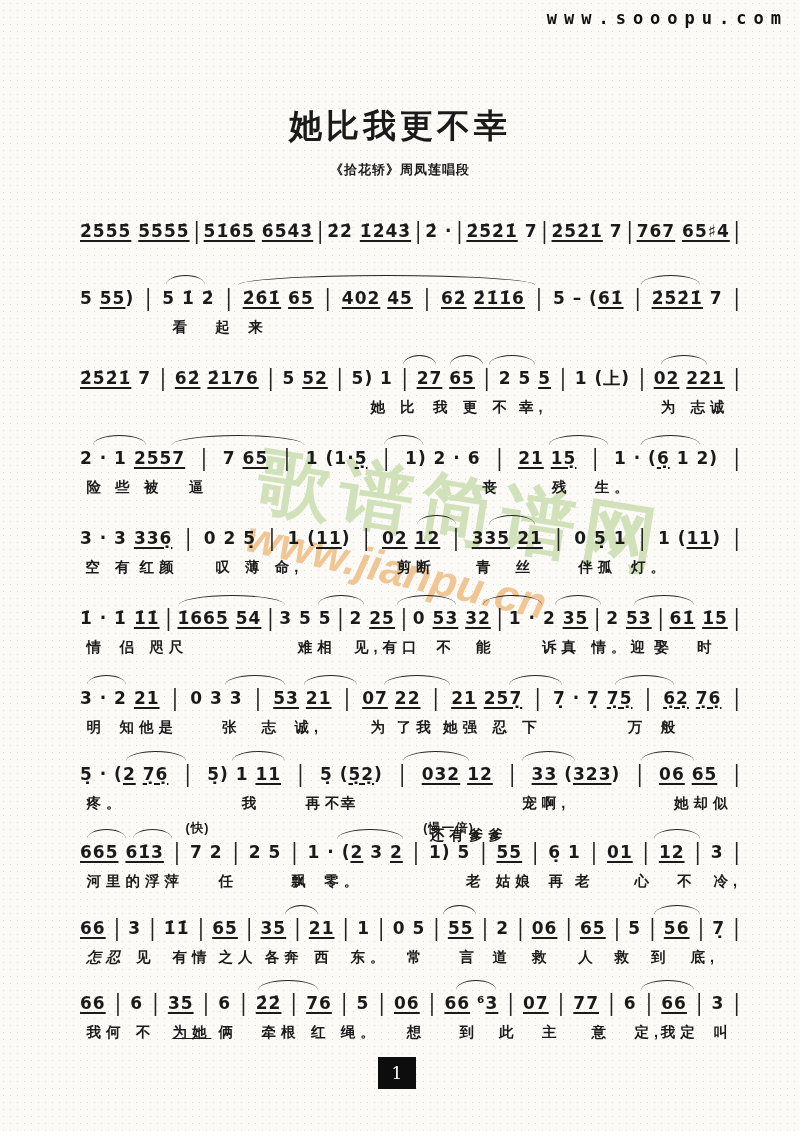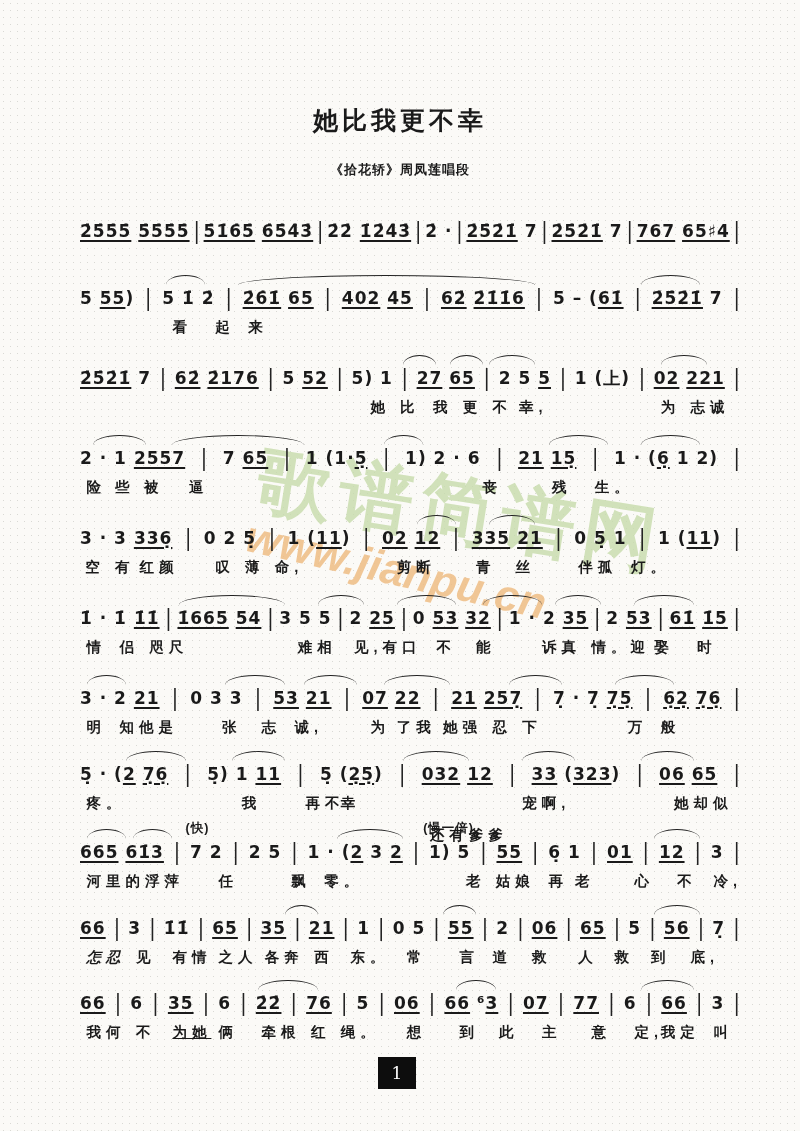--- a/index.html
+++ b/index.html
@@ -11,21 +11,21 @@
     font-family:"Liberation Sans",sans-serif;color:#1a1a1a;overflow:hidden;
   }
   .site{
     position:absolute;top:8px;right:12px;
     font-family:"DejaVu Sans Mono",monospace;font-weight:bold;
     font-size:17px;letter-spacing:7px;color:#111;
   }
   .title{
     position:absolute;top:104px;left:0;width:100%;text-align:center;
     font-family:"DejaVu Serif","Liberation Serif",serif;
-    font-size:25px;font-weight:bold;letter-spacing:4px;
+    font-size:33px;font-weight:bold;letter-spacing:4px;
   }
   .subtitle{
     position:absolute;top:161px;left:0;width:100%;text-align:center;
     font-size:13px;letter-spacing:1px;font-weight:600;
   }
   .wm-cn{
     position:absolute;left:256px;top:462px;z-index:0;
     font-size:74px;font-weight:bold;letter-spacing:8px;white-space:nowrap;
     transform:rotate(9deg);opacity:0.8;
   }
@@ -56,20 +56,21 @@
   .pageno{
     position:absolute;left:378px;top:1057px;width:38px;height:32px;z-index:2;
     background:#0d0d0d;color:#fff;text-align:center;line-height:32px;
     font-size:17px;font-family:"DejaVu Serif",serif;
   }
 </style>
 </head>
 <body>
 
 <div class="page">
+  <div class="site">www.sooopu.com</div>
   <div class="title">她比我更不幸</div>
   <div class="subtitle">《拾花轿》周凤莲唱段</div>
 
   <div class="wm-cn" style="color: rgb(199, 220, 171);">歌谱简谱网</div>
   <div class="wm-url" style="color: rgb(239, 189, 133);">www.jianpu.cn</div>
 
   <div class="score">
       <div class="system" style="top: 205px;">
         <div class="notes">
           <span class="tok"><span class="ul">2̇5̇5̇5̇</span> <span class="ul">5̇5̇5̇5̇</span></span>
@@ -293,21 +294,21 @@
         <div class="arc" style="left: 7%; width: 9%;"></div>
         <div class="arc" style="left: 23%; width: 8%;"></div>
         <div class="arc" style="left: 49%; width: 10%;"></div>
         <div class="arc" style="left: 67%; width: 8%;"></div>
         <div class="arc" style="left: 85%; width: 8%;"></div>
         <div class="notes">
           <span class="tok">5̣ · (<span class="ul">2</span> <span class="ul">7̣6̣</span></span>
           <span class="bar">|</span>
           <span class="tok">5̣) 1 <span class="ul">11</span></span>
           <span class="bar">|</span>
-          <span class="tok">5̣ (<span class="ul">2̣5̣</span>)</span>
+          <span class="tok">5̣ (<span class="ul">5̣2̣</span>)</span>
           <span class="bar">|</span>
           <span class="tok"><span class="ul">032</span> <span class="ul">12</span></span>
           <span class="bar">|</span>
           <span class="tok"><span class="ul">33</span> (<span class="ul">323</span>)</span>
           <span class="bar">|</span>
           <span class="tok"><span class="ul">06</span> <span class="ul">65</span></span>
           <span class="bar">|</span>
         </div>
         <div class="lyrics">
           <span class="word" style="left: 1%;">疼。</span>

